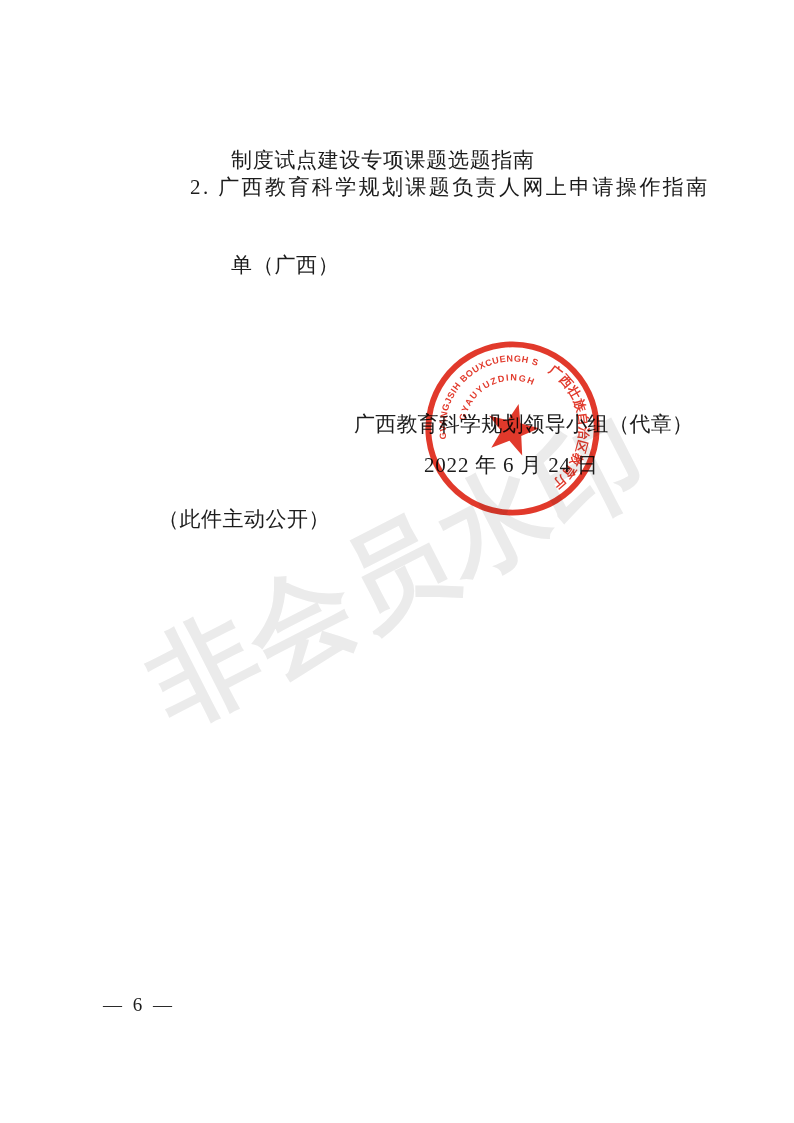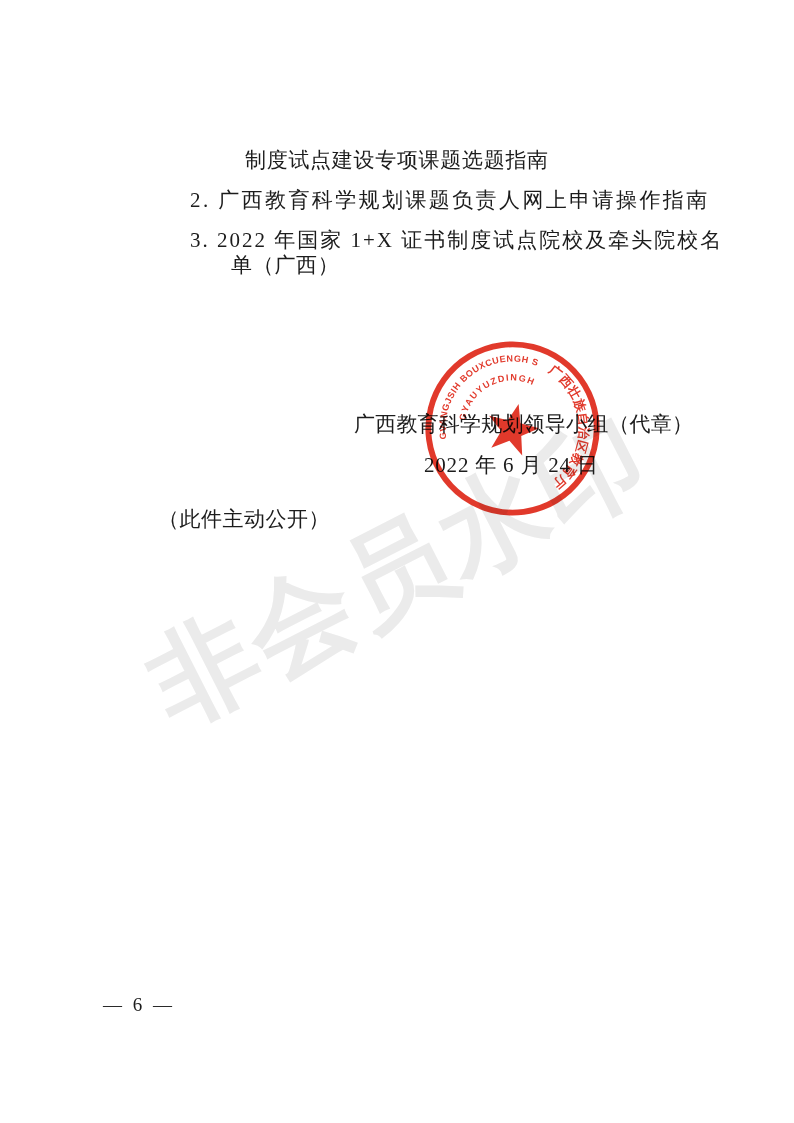--- a/index.html
+++ b/index.html
@@ -26,22 +26,22 @@
     z-index: 0;
     user-select: none;
   }
   .txt {
     position: absolute;
     white-space: nowrap;
     font-size: 21px;
     line-height: 1.08;
     z-index: 2;
   }
-  .line1 { left: 245px; top: 149px; letter-spacing: 0.7px; }
-  .line2 { left: 190px; top: 189px; letter-spacing: 2.4px; }
+  .line1 { left: 231px; top: 149px; letter-spacing: 0.7px; }
+  .line2 { left: 190px; top: 176px; letter-spacing: 2.4px; }
   .line3 { left: 190px; top: 229px; letter-spacing: 2px; }
   .line4 { left: 231px; top: 254px; letter-spacing: 0.7px; }
   .signature { left: 354px; top: 413px; letter-spacing: 0.2px; }
   .doc-date  { left: 424px; top: 454px; letter-spacing: 0.8px; }
   .note      { left: 158px; top: 508px; letter-spacing: 0.5px; }
   .page-number {
     position: absolute;
     left: 103px; top: 994px;
     font-size: 19px;
     letter-spacing: 3px;
@@ -80,21 +80,20 @@
 <body>
 
 <div class="page">
 
   <div class="watermark">非会员水印</div>
 
   <div class="txt line1">制度试点建设专项课题选题指南</div>
 
   <div class="txt line2">2. 广西教育科学规划课题负责人网上申请操作指南</div>
 
-  <div class="txt line3">3. 2022 年国家 1+X 证书制度试点院校及牵头院校名</div>
 
   <div class="txt line4">单（广西）</div>
 
   <div class="txt signature">广西教育科学规划领导小组（代章）</div>
 
   <div class="txt doc-date">2022 年 6 月 24 日</div>
 
   <div class="txt note">（此件主动公开）</div>
 
   <svg class="seal" viewBox="0 0 200 200">

